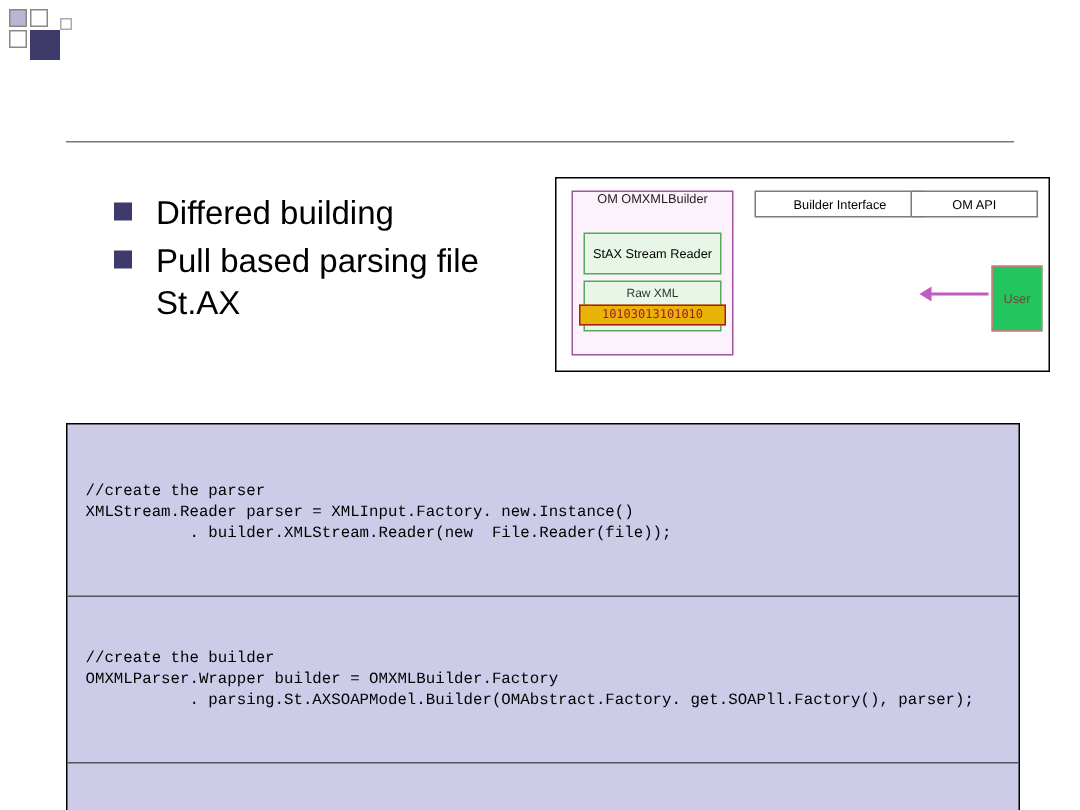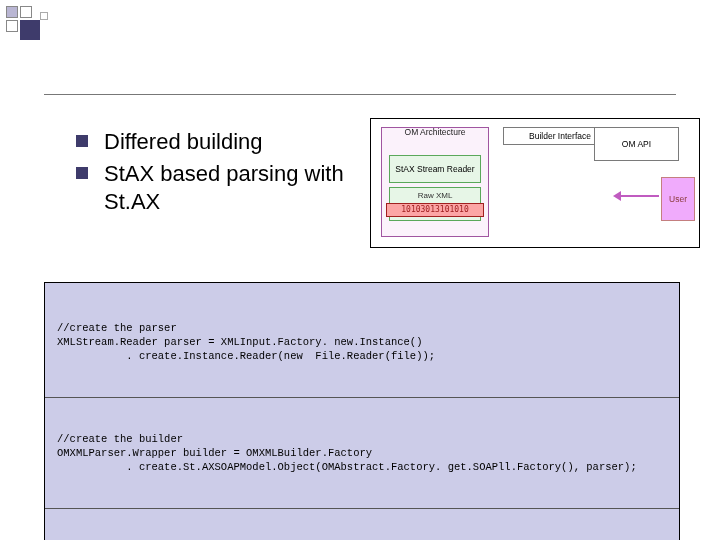--- a/index.html
+++ b/index.html
@@ -99,29 +99,29 @@
     display: flex;
     align-items: center;
     justify-content: center;
   }
   .om-arch   { left: 10px;  top: 8px;  width: 108px; height: 110px; border:1px solid #a055a0; background:#fbf2fb; }
   .om-arch-label {
     position:absolute; top:-1px; left:0; right:0; text-align:center;
     font-size:8.5px; color:#222; background:transparent;
   }
   .builder   { left: 132px; top: 8px;  width: 114px;  height: 18px;  border:1px solid #7a7a7a; background:#fff; }
-  .omapi     { left: 223px; top: 8px;  width: 85px;  height: 34px;  border:1px solid #7a7a7a; background:#fff; }
+  .omapi     { left: 236px; top: 8px;  width: 85px;  height: 18px;  border:1px solid #7a7a7a; background:#fff; }
   .stax      { left: 18px;  top: 36px; width: 92px;  height: 28px;  border:1px solid #5aa85a; background:#e7f6e7; }
   .rawxml    { left: 18px;  top: 68px; width: 92px;  height: 34px;  border:1px solid #5aa85a; background:#e7f6e7; flex-direction:column; padding:2px; }
   .rawxml .lbl { font-size:8px; color:#333; }
   .rawxml .hex {
     margin-top:2px; font-family: monospace; font-size:8px; color:#a02020;
-    border:1px solid #a02020; padding:1px 14px; background:#fca5a5;
-  }
-  .userbox   { left: 290px; top: 58px; width: 34px;  height: 44px;  border:1px solid #c47f7f; background:#f0abfc; color:#8a3a3a; }
+    border:1px solid #a02020; padding:1px 14px; background:#eab308;
+  }
+  .userbox   { left: 290px; top: 58px; width: 34px;  height: 44px;  border:1px solid #c47f7f; background:#22c55e; color:#8a3a3a; }
   .user-arrow {
     position:absolute; left: 248px; top: 76px; width: 40px; height: 2px; background:#c05bc0;
   }
   .user-arrow::before {
     content:""; position:absolute; left:-6px; top:-4px;
     border-top:5px solid transparent; border-bottom:5px solid transparent;
     border-right:8px solid #c05bc0;
   }
 
   
@@ -162,44 +162,44 @@
 
   <div class="title-underline"></div>
 
   <div class="bullets">
     <div class="bullet-row">
       <div class="bmarker"></div>
       <div class="btext">Differed building</div>
     </div>
     <div class="bullet-row">
       <div class="bmarker"></div>
-      <div class="btext">StAX based  parsing with St.AX</div>
+      <div class="btext">Pull based  parsing file St.AX</div>
     </div>
   </div>
 
   <div class="diagram">
     <div class="dbox om-arch">
-      <div class="om-arch-label">OM Architecture</div>
+      <div class="om-arch-label">OM OMXMLBuilder</div>
     </div>
     <div class="dbox builder">Builder Interface</div>
     <div class="dbox omapi">OM API</div>
     <div class="dbox stax">StAX Stream Reader</div>
     <div class="dbox rawxml">
       <span class="lbl">Raw XML</span>
       <span class="hex">10103013101010</span>
     </div>
     <div class="user-arrow"></div>
     <div class="dbox userbox">User</div>
   </div>
 
   <div class="codeblock">
     <span class="chunk">//create the parser
 XMLStream.Reader parser = XMLInput.Factory. new.Instance()
-           . create.Instance.Reader(new  File.Reader(file));</span>
+           . builder.XMLStream.Reader(new  File.Reader(file));</span>
     <hr class="sep">
     <span class="chunk">//create the builder
 OMXMLParser.Wrapper builder = OMXMLBuilder.Factory
-           . create.St.AXSOAPModel.Object(OMAbstract.Factory. get.SOAPll.Factory(), parser);</span>
+           . parsing.St.AXSOAPModel.Builder(OMAbstract.Factory. get.SOAPll.Factory(), parser);</span>
     <hr class="sep">
     
   </div>
 
 </div>
 
 </body></html>

